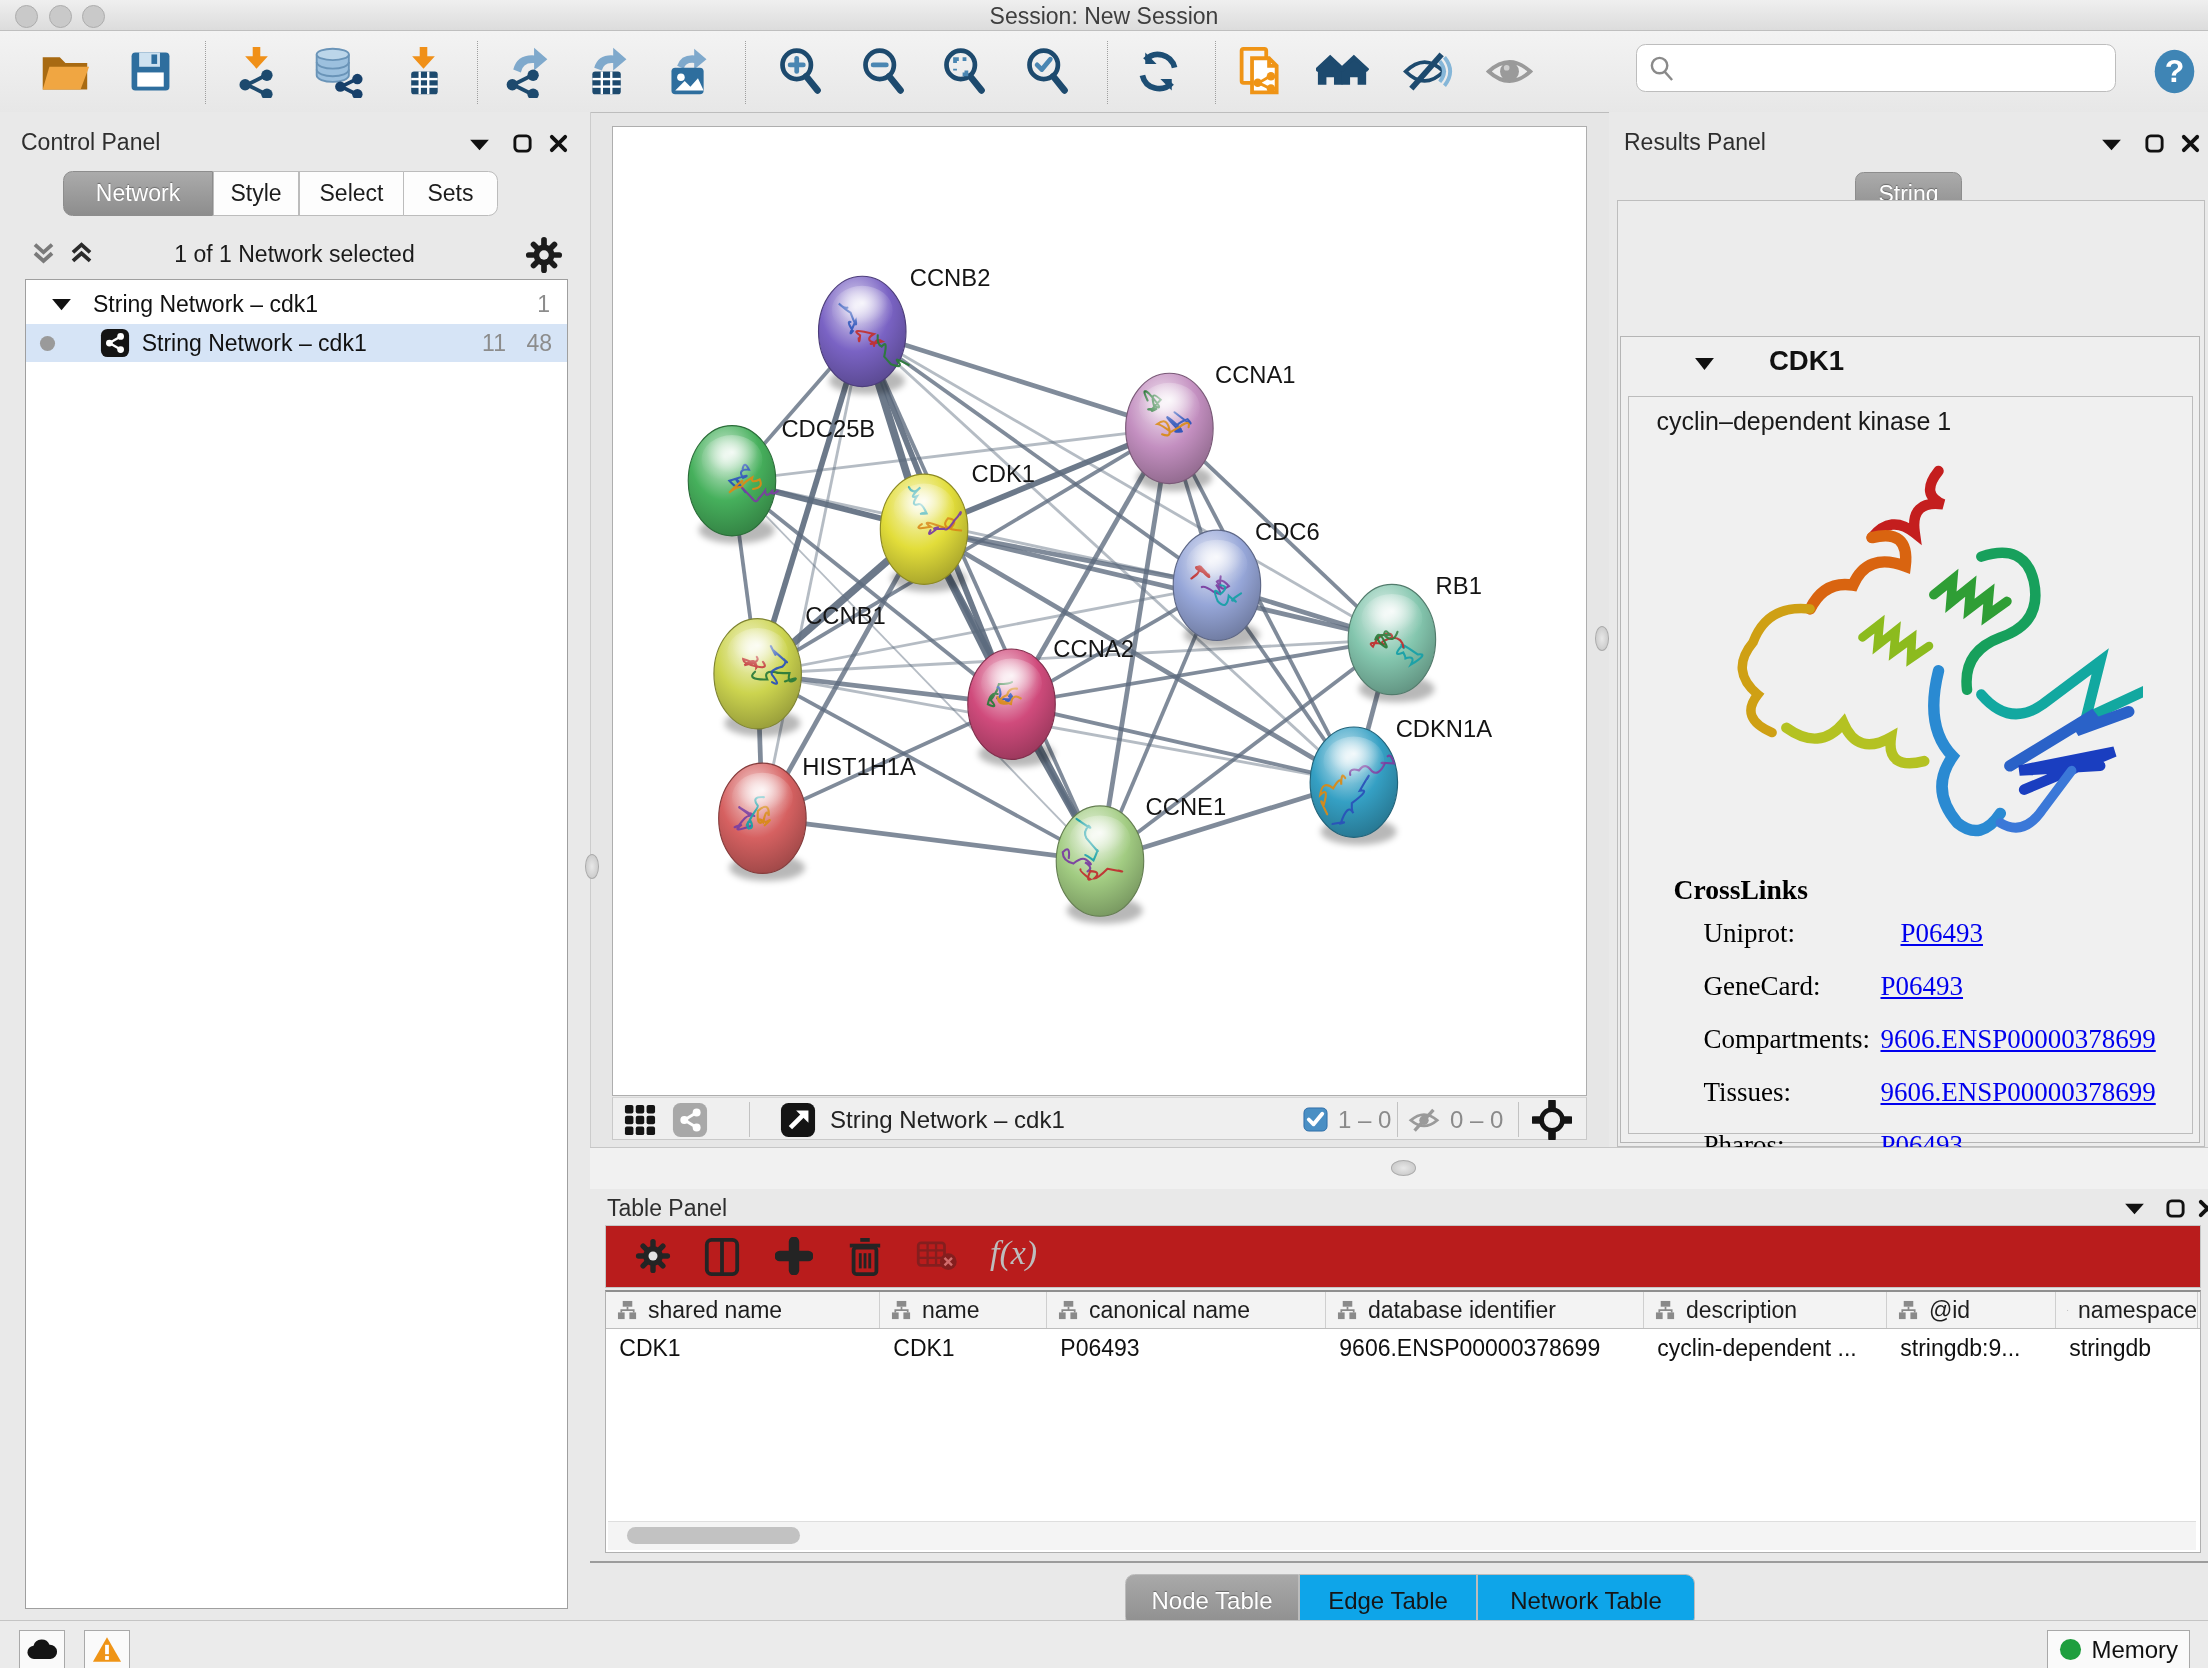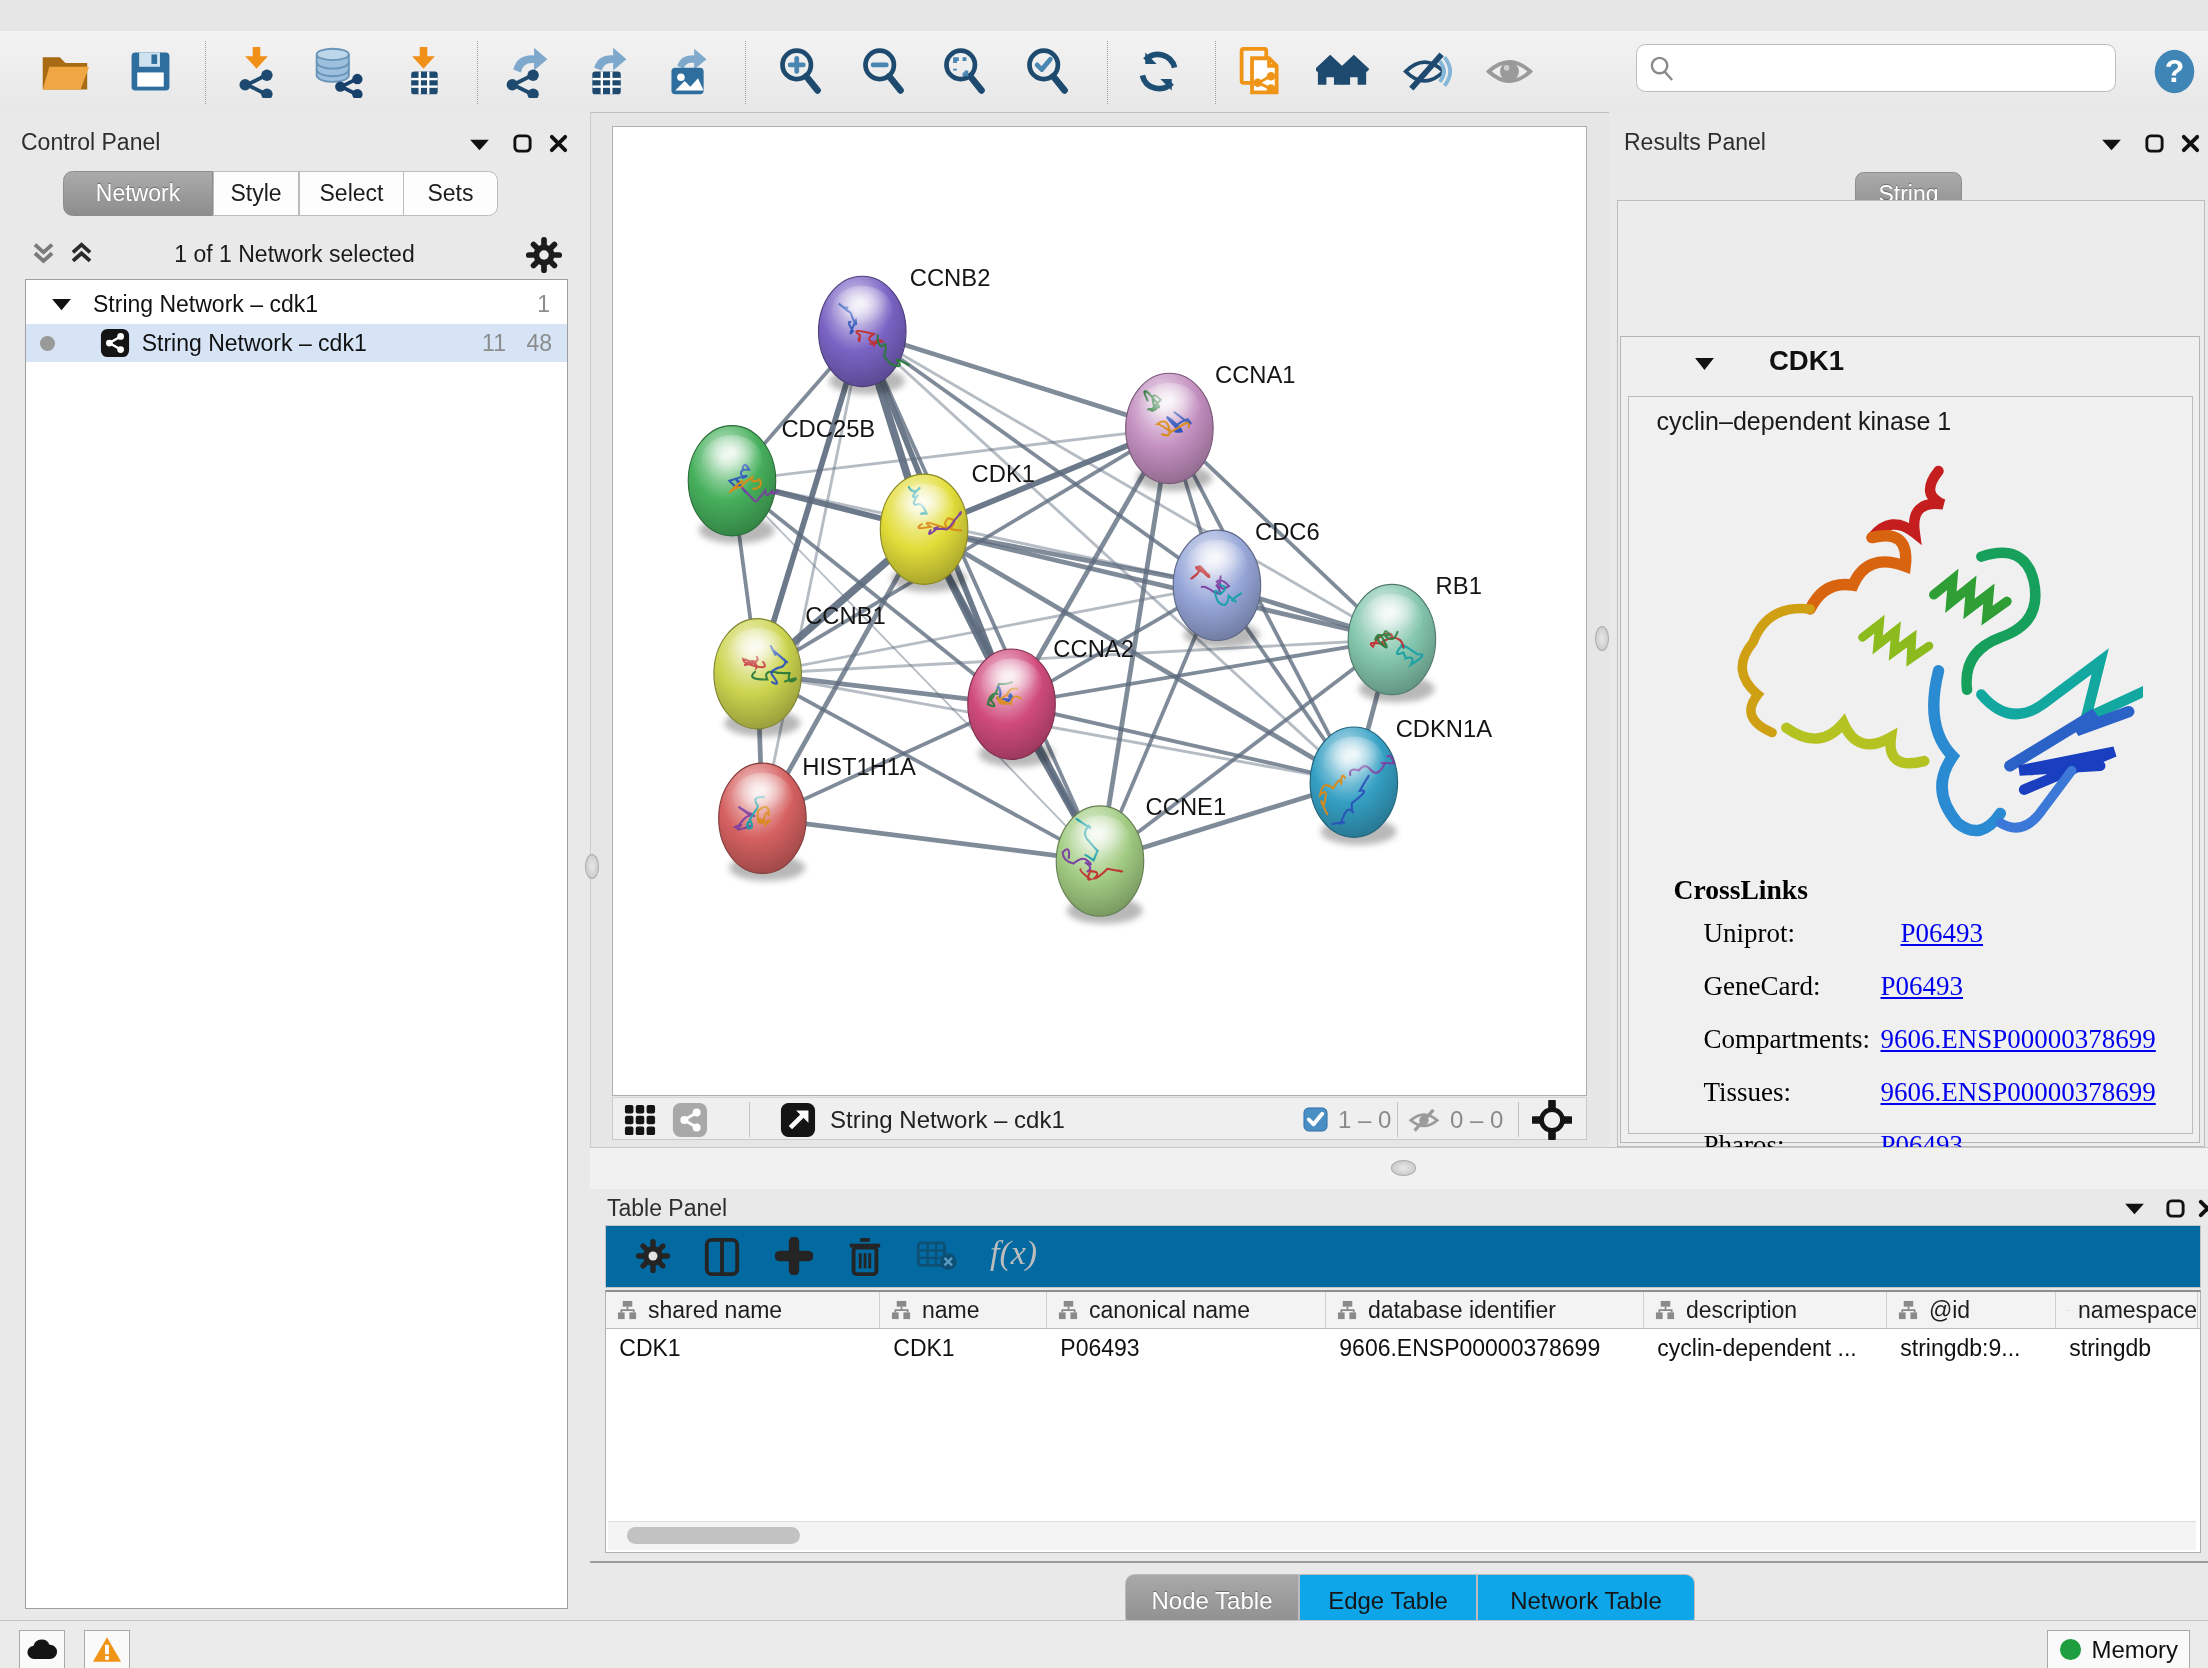--- a/index.html
+++ b/index.html
@@ -29,39 +29,45 @@
   #canvas{position:absolute;left:612px;top:126px;width:975px;height:970px;background:#ffffff;border:1px solid #aeaeae;box-sizing:border-box;}
   #canvas-status{position:absolute;left:612px;top:1097px;width:975px;height:43px;background:#efefef;border:1px solid #c9c9c9;border-top:1px solid #d6d6d6;box-sizing:border-box;}
   .csep{position:absolute;top:3.8px;height:35px;width:0;border-left:1px solid #c2c2c2;}
   .cs-txt{position:absolute;font-size:24px;color:#8a8a8a;top:7.6px;}
   
   #results-outer{position:absolute;left:1617px;top:200px;width:588px;height:947px;background:#ececec;border:1.9px solid #bdbdbd;box-sizing:border-box;}
   .rbtn{position:absolute;height:44px;background:#fdfdfd;border:1.9px solid #b5b5b5;border-radius:8.6px;font-size:23px;color:#1c1c1c;display:flex;align-items:center;justify-content:center;box-sizing:border-box;}
   .serif{font-family:"Liberation Serif",serif;}
   .xlink{color:#0000ee;text-decoration:underline;cursor:pointer;}
   
-  #tp-toolbar{position:absolute;left:605px;top:1225px;width:1596px;height:63px;background:#0369a1;border:1.9px solid #c6c6c6;box-sizing:border-box;}
+  #tp-toolbar{position:absolute;left:605px;top:1225px;width:1596px;height:63px;background:#b91c1c;border:1.9px solid #c6c6c6;box-sizing:border-box;}
   #tablebox{position:absolute;left:605px;top:1290px;width:1596px;height:263px;background:#fff;border:1.9px solid #b0b0b0;border-top:2.9px solid #8f8f8f;box-sizing:border-box;}
   #thead{position:absolute;left:0;top:0;height:36px;width:100%;background:#f3f3f3;border-bottom:1.9px solid #bdbdbd;display:flex;}
   .th{display:inline-flex;align-items:center;gap:9.5px;padding-left:11.4px;border-right:1px solid #cfcfcf;box-sizing:border-box;font-size:23px;color:#1d1d1d;overflow:hidden;white-space:nowrap;}
   #trow{position:absolute;left:0;top:38px;height:36px;width:100%;display:flex;}
   .td{display:inline-flex;align-items:center;padding-left:13.3px;box-sizing:border-box;font-size:23px;color:#101010;overflow:hidden;white-space:nowrap;}
   #hscroll{position:absolute;left:1.9px;bottom:1.9px;width:1588px;height:28.5px;background:#f4f4f4;border-top:1px solid #dedede;}
   #hthumb{position:absolute;left:19px;top:5.7px;width:173px;height:17px;border-radius:8.6px;background:#c2c2c2;}
   .bottab{position:absolute;top:1574px;height:53px;box-sizing:border-box;border:1px solid #bcbcbc;background:#0ea5e9;font-size:24px;color:#161616;display:flex;align-items:center;justify-content:center;}
   .bottab.sel{background:linear-gradient(#a9a9a9,#8e8e8e);color:#fff;text-shadow:0 -1px 1px rgba(0,0,0,.35);}
   
   #statusbar{position:absolute;left:0;top:1620px;width:2208px;height:49px;background:#ebebeb;border-top:1.9px solid #c4c4c4;}
   .sbtn{position:absolute;top:8.6px;height:40px;background:#fafafa;border:1.9px solid #a9a9a9;box-sizing:border-box;display:flex;align-items:center;justify-content:center;}
 </style>
 </head>
 <body>
 
 <div id="app">
 
+  <div id="titlebar">
+    <div class="winbtn" style="left:15px;"></div>
+    <div class="winbtn" style="left:49px;"></div>
+    <div class="winbtn" style="left:82px;"></div>
+    <div id="wintitle">Session: New Session</div>
+  </div>
 
   <div id="toolbar">
     <div class="tbtn" style="left:36px;">
       <svg width="53" height="53" viewBox="0 0 56 56">
           <path d="M5 13 h18 l6 6 h23 v28 H5z" fill="#a86a12"></path>
           <path d="M12 23 h42 l-9 24 H5z" fill="#f0a642"></path>
         </svg>
     </div>
     <div class="tbtn" style="left:122px;">
       <svg width="53" height="53" viewBox="0 0 56 56">

